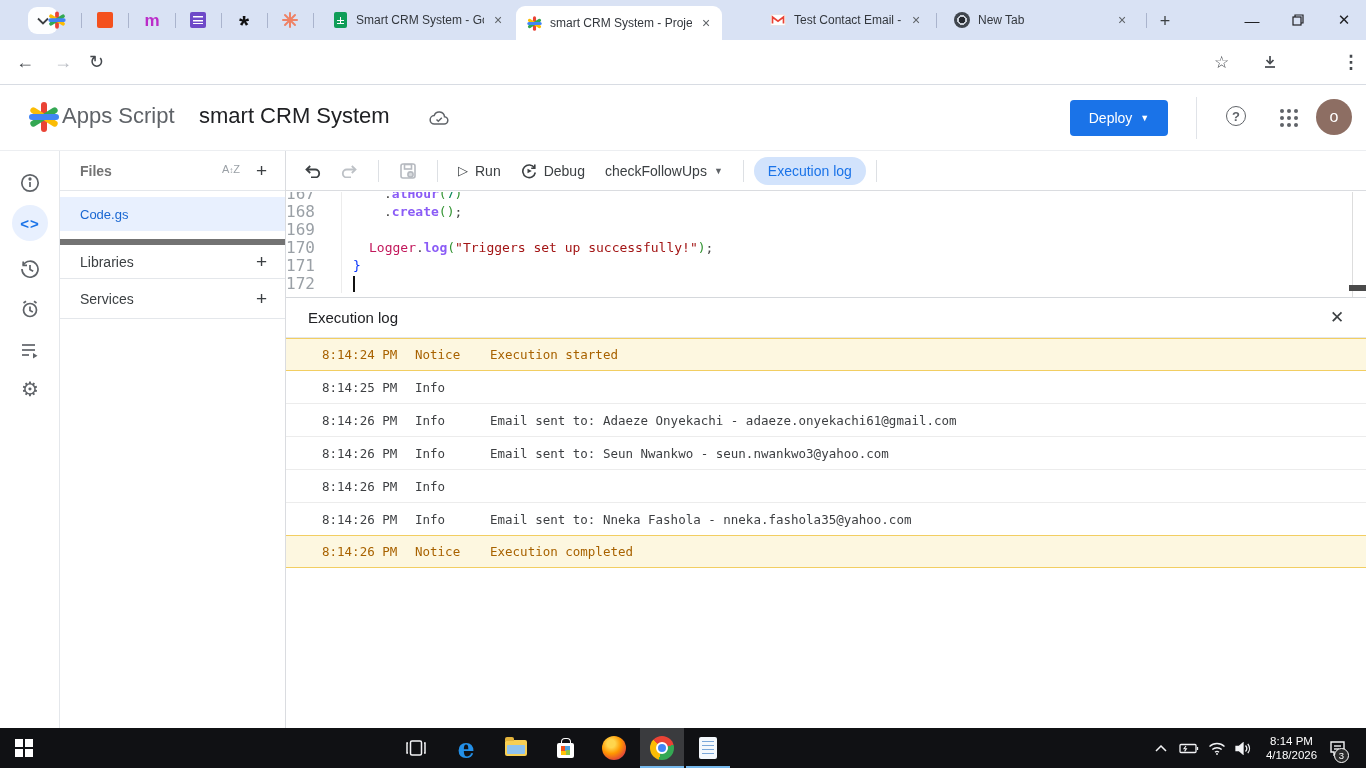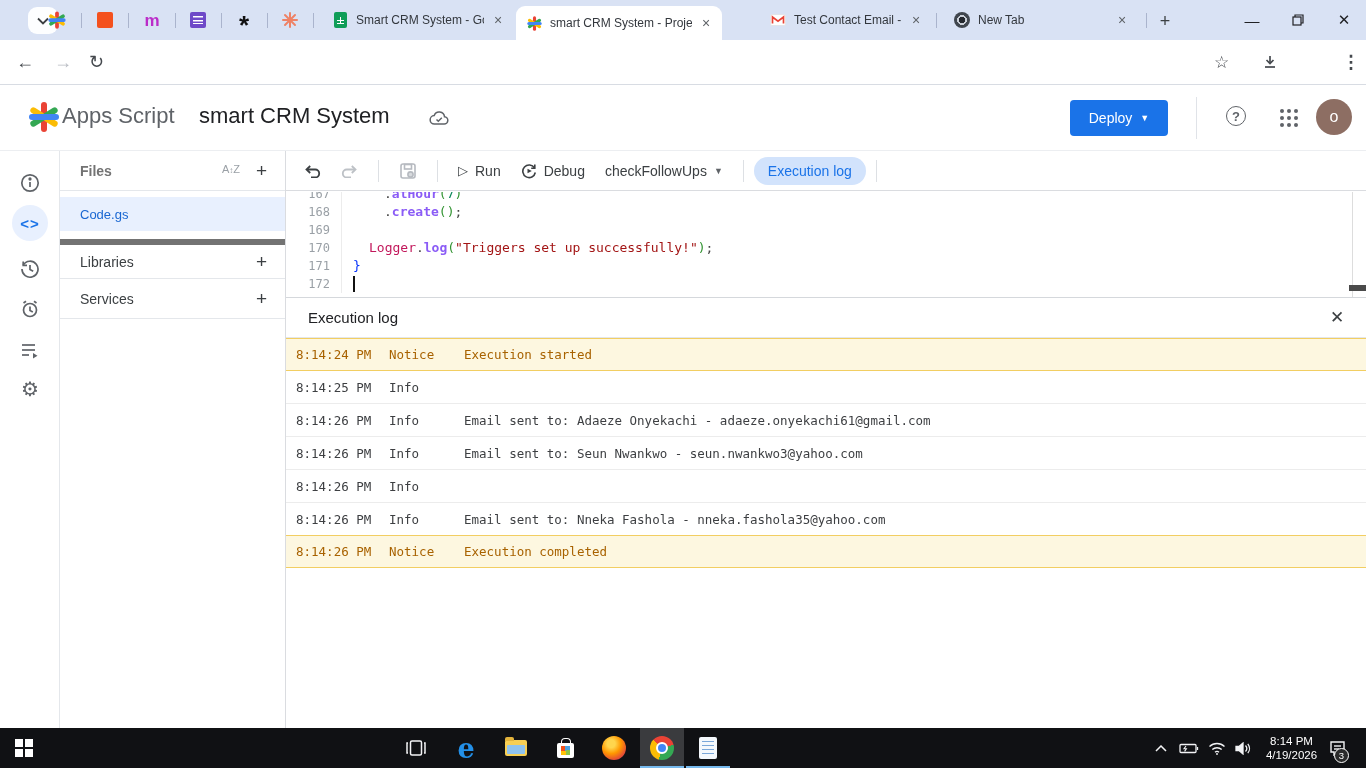--- a/index.html
+++ b/index.html
@@ -72,35 +72,35 @@
   #editor-col { position:absolute; left:286px; top:0; width:1080px; height:578px; }
   #ed-toolbar { position:absolute; left:0; top:0; width:1080px; height:40px; border-bottom:1px solid #dadce0; display:flex; align-items:center; }
   .tb-sep { width:1px; height:22px; background:#dde0e4; margin:0 10px; }
   .tb-btn { display:flex; align-items:center; gap:7px; font-size:14px; color:#3c4043; padding:0 10px; height:28px; }
   .exec-pill { background:#d2e3fc; color:#1a73e8; border-radius:14px; height:28px; display:flex; align-items:center; padding:0 14px; font-size:14px; }
   .caret { font-size:9px; color:#5f6368; }
 
   
   #code-area { position:absolute; left:0; top:41px; width:1080px; height:105px; overflow:hidden; font-family:"DejaVu Sans Mono", monospace; font-size:13px; }
   .cl { display:flex; height:18px; line-height:18px; }
-  .gut { width:56px; padding-right:11px; text-align:right; color:#9aa0a6; font-size:12px; flex:none; border-right:1px solid #ececec; }
+  .gut { width:56px; padding-right:11px; text-align:left; color:#9aa0a6; font-size:16px; flex:none; border-right:1px solid #ececec; }
   .cc { padding-left:11px; white-space:pre; position:relative; }
   .ind2 { padding-left:27px; } .ind4 { padding-left:42px; }
   .pln{color:#444} .fn{color:#8b5cf6;font-weight:bold} .cls{color:#c2185b} .str{color:#a31515} .num{color:#098658} .br1{color:#0431fa} .br2{color:#319331}
   #cursor { position:absolute; left:11px; top:1px; width:1.5px; height:16px; background:#111; }
   #vscroll-track { position:absolute; left:1066px; top:41px; width:1px; height:105px; background:#ddd; }
   #hscroll-thumb { position:absolute; left:1063px; top:134px; width:17px; height:6px; background:#4a4a4a; }
 
   
   #log-panel { position:absolute; left:0; top:146px; width:1080px; height:432px; border-top:1px solid #d5d8dc; background:#fff; }
   #log-head { position:absolute; left:0; top:0; width:100%; height:40px; border-bottom:1px solid #e4e7eb; }
   #log-title { position:absolute; left:22px; top:11px; font-size:15px; color:#202124; }
   #log-close { position:absolute; right:18px; top:9px; font-size:17px; color:#3c4043; width:22px; text-align:center; }
   #log-rows { position:absolute; left:0; top:41px; width:100%; }
-  .logrow { display:flex; align-items:center; height:33px; padding-left:10px; font-family:"DejaVu Sans Mono", monospace; font-size:12.5px; border-bottom:1px solid #ececec; color:#3d3f42; white-space:nowrap; }
+  .logrow { display:flex; align-items:center; height:33px; padding-left:36px; font-family:"DejaVu Sans Mono", monospace; font-size:12.5px; border-bottom:1px solid #ececec; color:#3d3f42; white-space:nowrap; }
   .logrow .lt { width:93px; flex:none; }
   .logrow .ll { width:75px; flex:none; }
   .logrow.notice { background:#fdf7e0; border-top:1px solid #f2ce62; border-bottom:1px solid #f2ce62; color:#a86200; margin-top:-1px; }
 
   
   #taskbar { position:absolute; left:0; top:728px; width:1366px; height:40px; background:#101114; }
   .tb-item { position:absolute; top:0; height:40px; display:flex; align-items:center; justify-content:center; }
   #win-start { left:0; width:48px; }
   .win-logo { display:grid; grid-template-columns:8px 8px; grid-template-rows:8px 8px; gap:1.5px; }
   .win-logo i { background:#fff; }
@@ -513,21 +513,21 @@
   <div class="tb-item" style="left:1230px; width:26px">
     <svg width="16" height="13" viewBox="0 0 16 13" fill="none" stroke="#f2f3f5" stroke-width="1.3">
       <path d="M1 4.5 h3 L8 1 V12 L4 8.5 H1 Z" fill="#f2f3f5"></path>
         <path d="M10.5 3.5 a4.5 4.5 0 0 1 0 6"></path>
         <path d="M12.8 1.8 a7.5 7.5 0 0 1 0 9.4"></path>
     </svg>
   </div>
   <div class="tb-item" style="left:1256px; width:62px">
     <div class="tray-txt">
       <div>8:14 PM</div>
-      <div>4/19/2026</div>
+      <div>4/18/2026</div>
     </div>
   </div>
   <div class="tb-item" style="left:1320px; width:34px">
     <svg width="17" height="16" viewBox="0 0 17 16" fill="none" stroke="#f2f3f5" stroke-width="1.4">
       <path d="M2 2 h13 v10 h-7 l-3 3 v-3 h-3 Z"></path>
         <line x1="5" y1="6" x2="12" y2="6"></line>
         <line x1="5" y1="9" x2="10" y2="9"></line>
     </svg>
   </div>
 </div>

